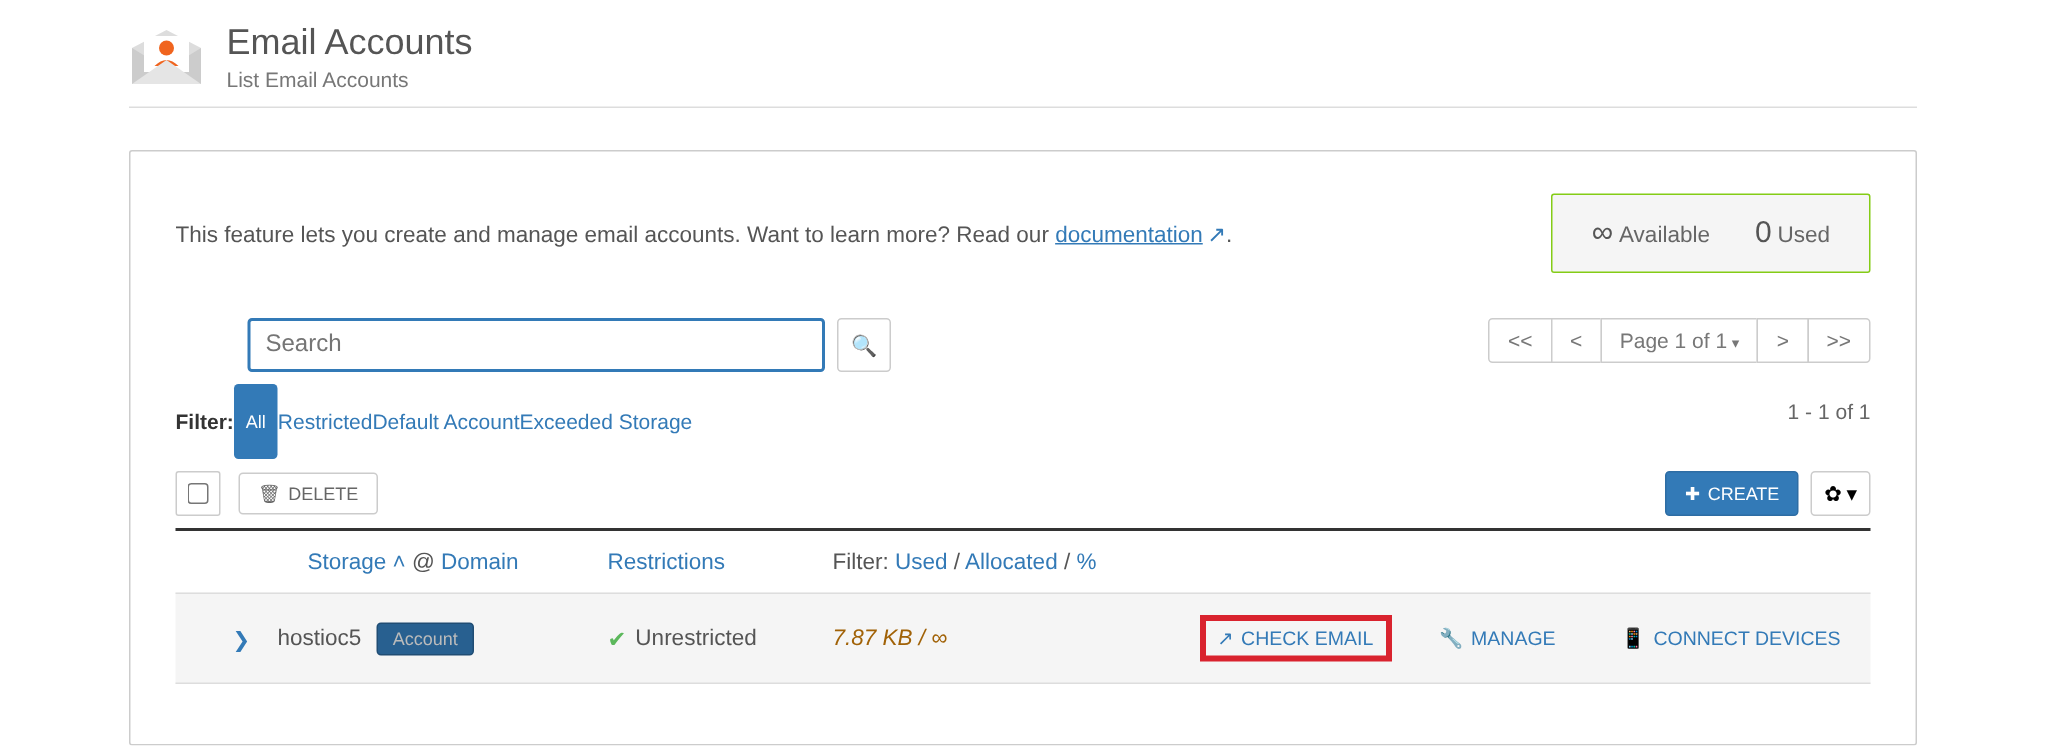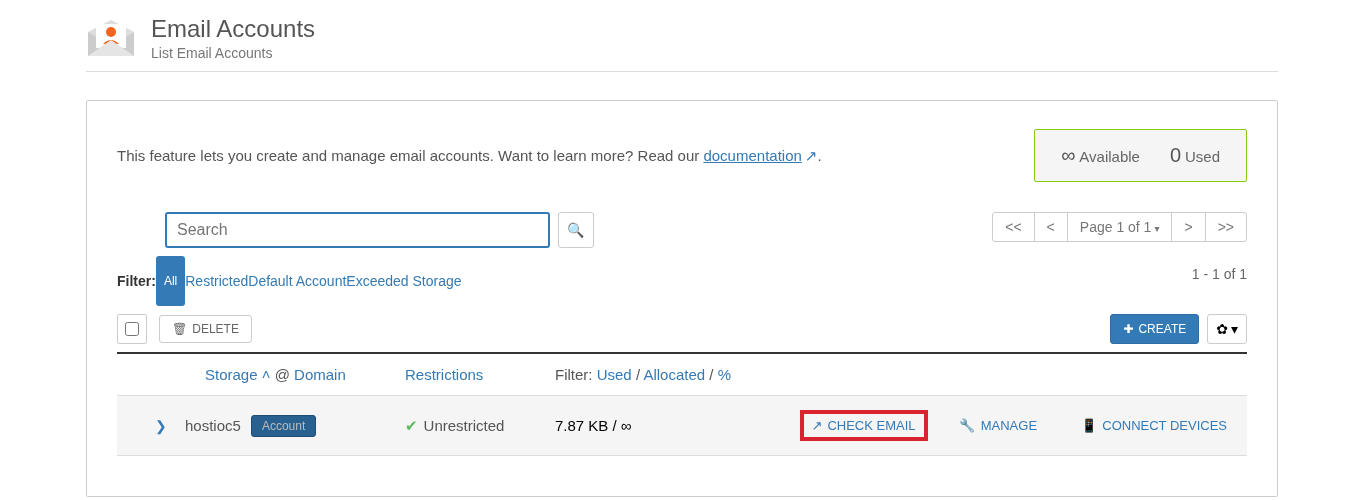--- a/index.html
+++ b/index.html
@@ -44,21 +44,21 @@
 .col-rest { width: 150px; }
 .col-stor { flex: 1; }
 .table-header .slash { color: #555; }
 .table-header .storage-label { color: #555; }
 .table-row { display: flex; align-items: center; background: #f5f5f5; padding: 14px 8px; border-top: 1px solid #ddd; border-bottom: 1px solid #ddd; }
 .expand-col { width: 60px; padding-left: 30px; color: #337ab7; cursor: pointer; }
 .acct-col { width: 220px; display: flex; align-items: center; gap: 10px; font-size: 15px; color: #555; }
 .default-badge { background: #286090; color: #bbb; padding: 3px 10px; border-radius: 3px; font-size: 12px; border: 1px solid #204d74; }
 .rest-col { width: 150px; display: flex; align-items: center; gap: 6px; color: #555; font-size: 15px; }
 .check-icon { color: #5cb85c; }
-.stor-col { width: 180px; color: #000000; font-size: 15px; }
+.stor-col { width: 180px; color: #a16207; font-size: 15px; font-style: italic; }
 .actions-col { flex: 1; display: flex; justify-content: flex-end; gap: 20px; align-items: center; }
 .row-action { color: #337ab7; font-size: 13px; cursor: pointer; display: inline-flex; align-items: center; gap: 5px; padding: 8px 12px; }
 .highlight { border: 4px solid #d9232e; padding: 4px 8px; }
 .sort-link { cursor: pointer; }
 .caret::after { content: "▾"; font-size: 10px; margin-left: 3px; }
 </style>
 </head>
 <body>
 
 <div class="page">

